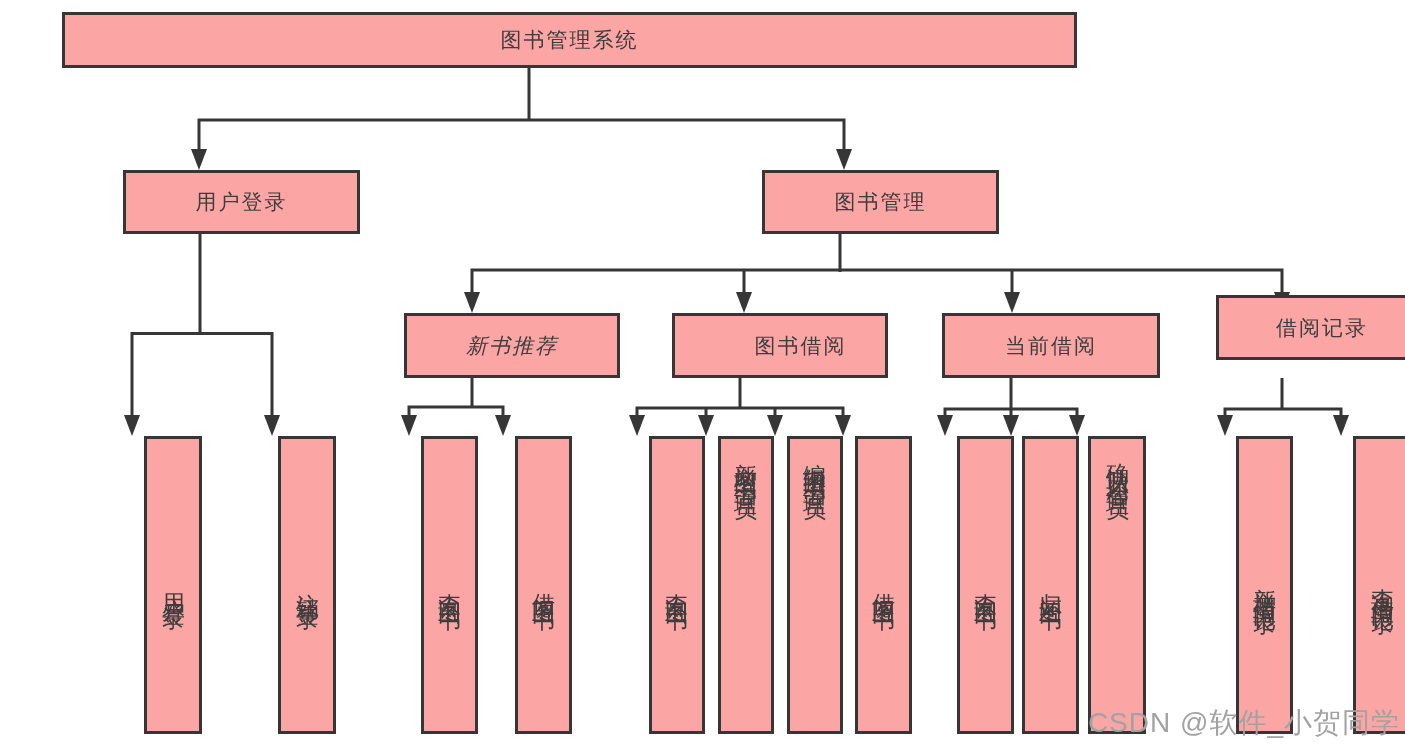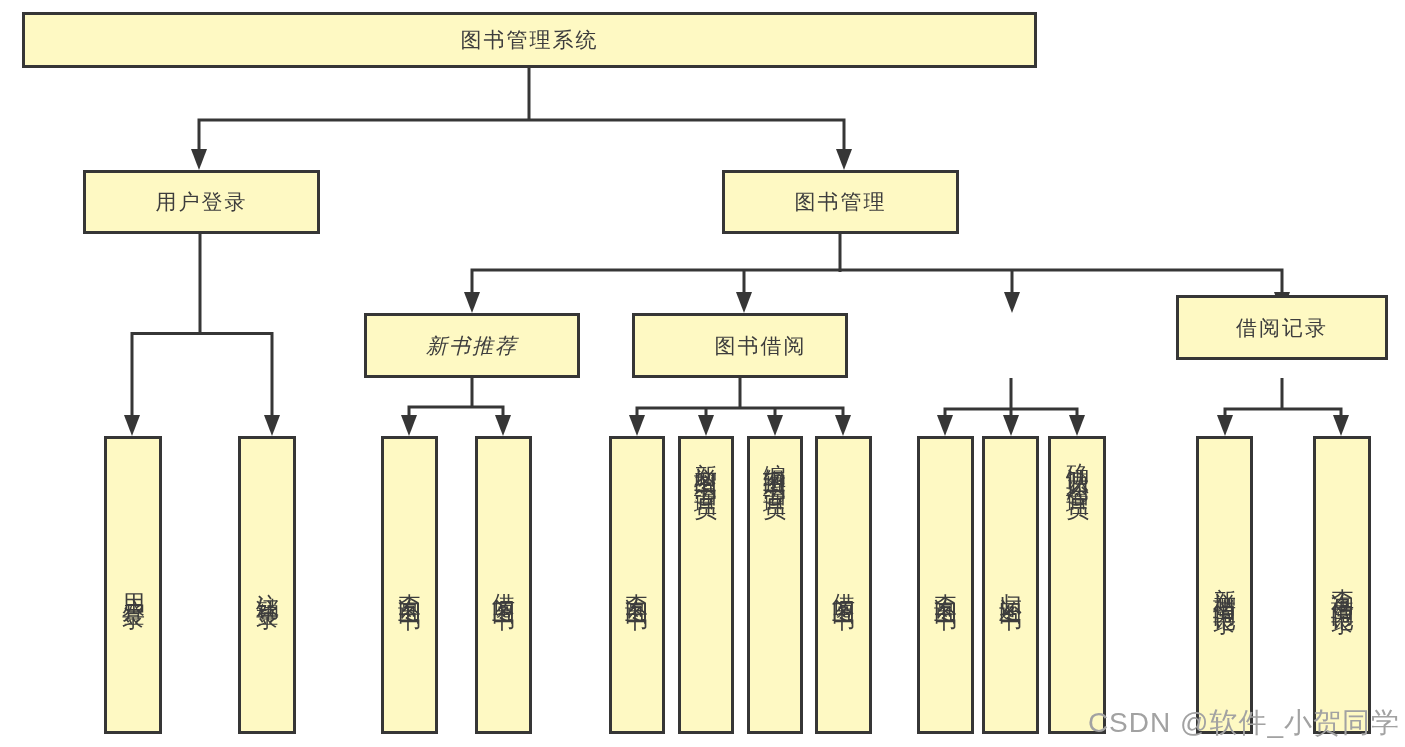--- a/index.html
+++ b/index.html
@@ -17,26 +17,27 @@
     color:var(--text);
     overflow:hidden;
   }
   svg.connectors{position:absolute;left:0;top:0;width:1405px;height:747px;}
   svg.connectors path{stroke:var(--line);stroke-width:3;fill:none;}
   svg.connectors polygon{fill:var(--line);stroke:none;}
   .box{
     position:absolute;
     box-sizing:border-box;
     border:3px solid var(--line);
-    background:#fef9c3;
+    background:#fca5a5;
     display:flex;align-items:center;justify-content:center;
     font-size:21px;
     letter-spacing:2px;
     color:var(--text);
     white-space:nowrap;
+    margin-left:40px;
   }
   .leaf{
     display:block;
     writing-mode:vertical-rl;
     text-orientation:mixed;
     font-size:23px;
     letter-spacing:5px;
     line-height:51px;
     text-align:start;
     padding-top:6px;
@@ -107,20 +108,21 @@
     </g>
   </svg>
 
   <div class="box" style="left:22px;top:12px;width:1015px;height:56px;">图书管理系统</div>
 
   <div class="box" style="left:83px;top:170px;width:237px;height:64px;">用户登录</div>
   <div class="box" style="left:722px;top:170px;width:237px;height:64px;text-align:right;">图书管理</div>
 
   <div class="box" style="left:364px;top:313px;width:216px;height:65px;font-style:italic;">新书推荐</div>
   <div class="box" style="left:632px;top:313px;width:216px;height:65px;padding-left:41px;">图书借阅</div>
+  <div class="box" style="left:902px;top:313px;width:218px;height:65px;">当前借阅</div>
   <div class="box" style="left:1176px;top:295px;width:212px;height:65px;">借阅记录</div>
 
   <div class="box leaf v-center" style="left:104px;top:436px;width:58px;height:298px;">用户登录</div>
   <div class="box leaf v-center" style="left:238px;top:436px;width:58px;height:298px;">注销登录</div>
 
   <div class="box leaf v-center" style="left:381px;top:436px;width:57px;height:298px;">查询图书</div>
   <div class="box leaf v-center" style="left:475px;top:436px;width:57px;height:298px;">借阅图书</div>
 
   <div class="box leaf v-center" style="left:609px;top:436px;width:56px;height:298px;">查询图书</div>
   <div class="box leaf" style="left:678px;top:436px;width:56px;height:298px;">新增图书（管理员）</div>

